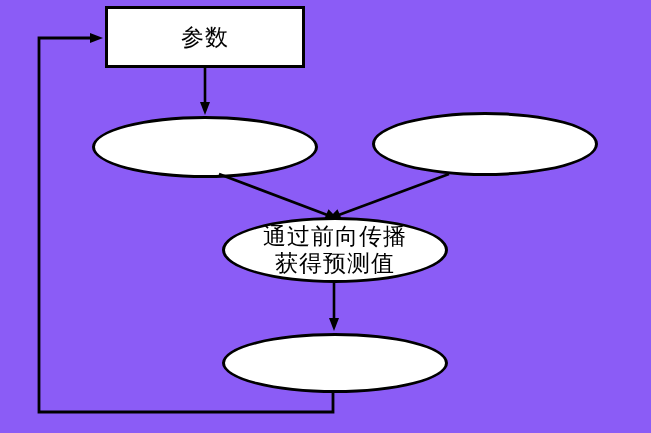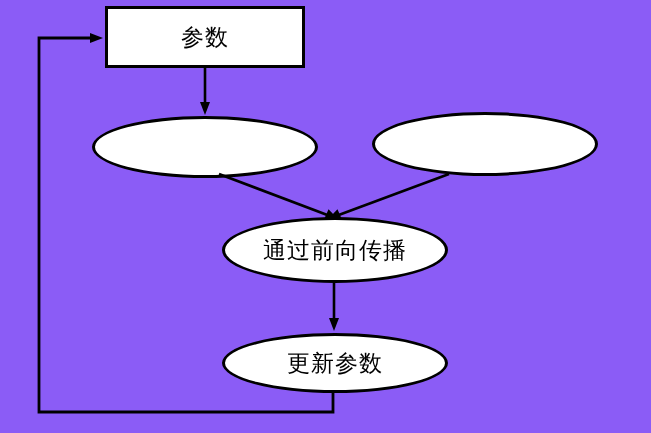--- a/index.html
+++ b/index.html
@@ -116,19 +116,19 @@
   </div>
 
   <div class="node ellipse ellipse-get">
   </div>
 
   <div class="node ellipse ellipse-select">
   </div>
 
   <div class="node ellipse ellipse-forward">
     <div class="line">通过前向传播</div>
+    <div class="line">获得预测值</div>
   </div>
 
   <div class="node ellipse ellipse-backward">
-    <div class="line">更新参数</div>
   </div>
 
 </div>
 
 </body></html>

